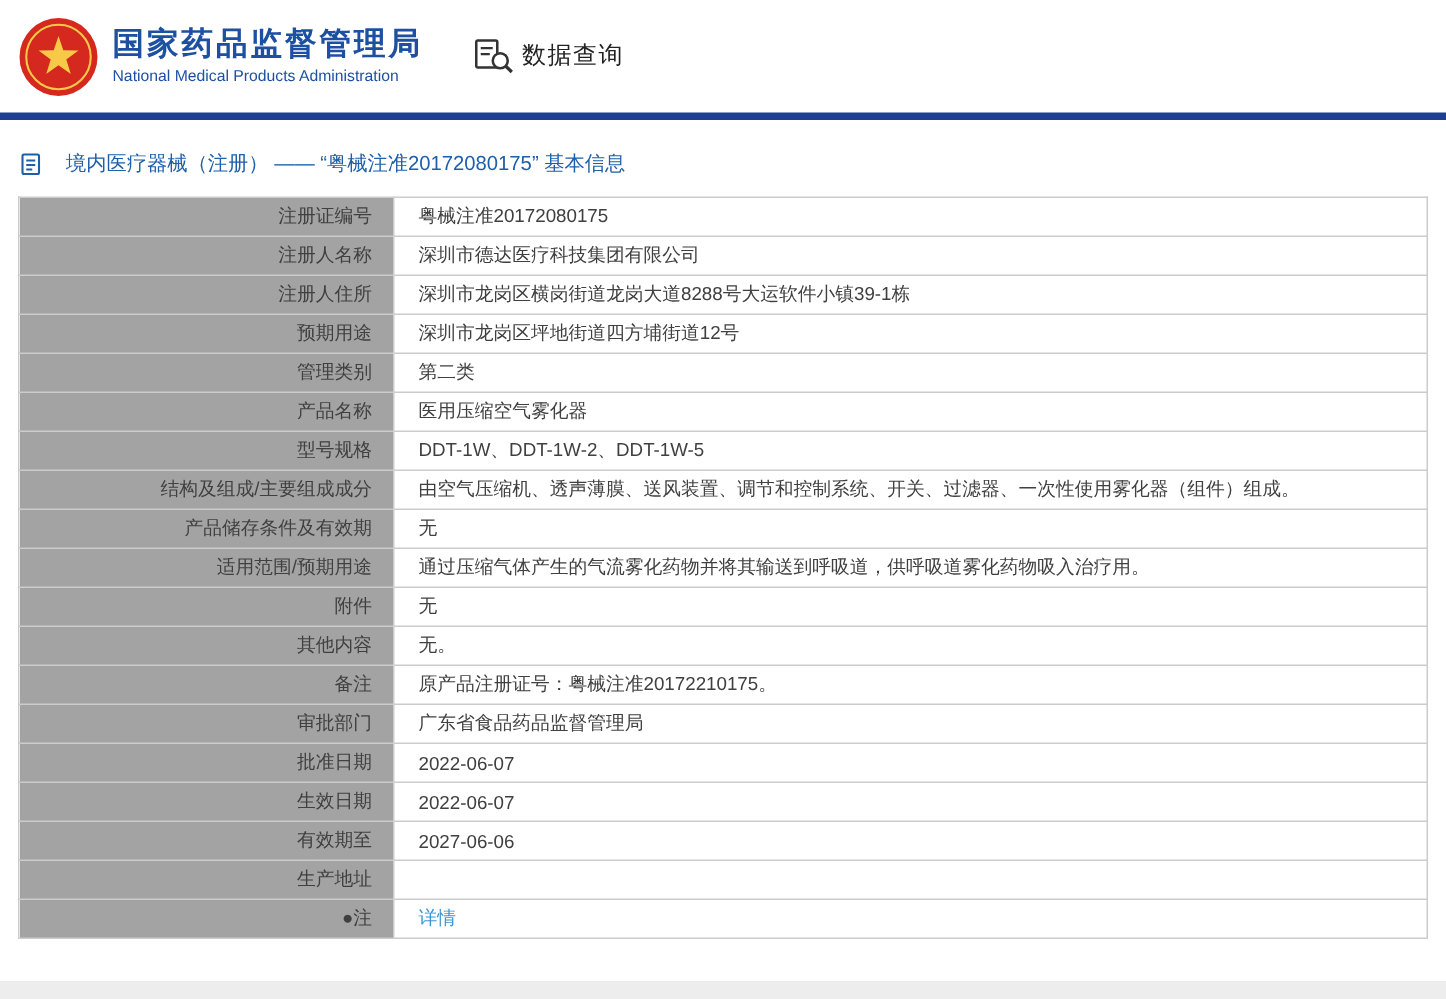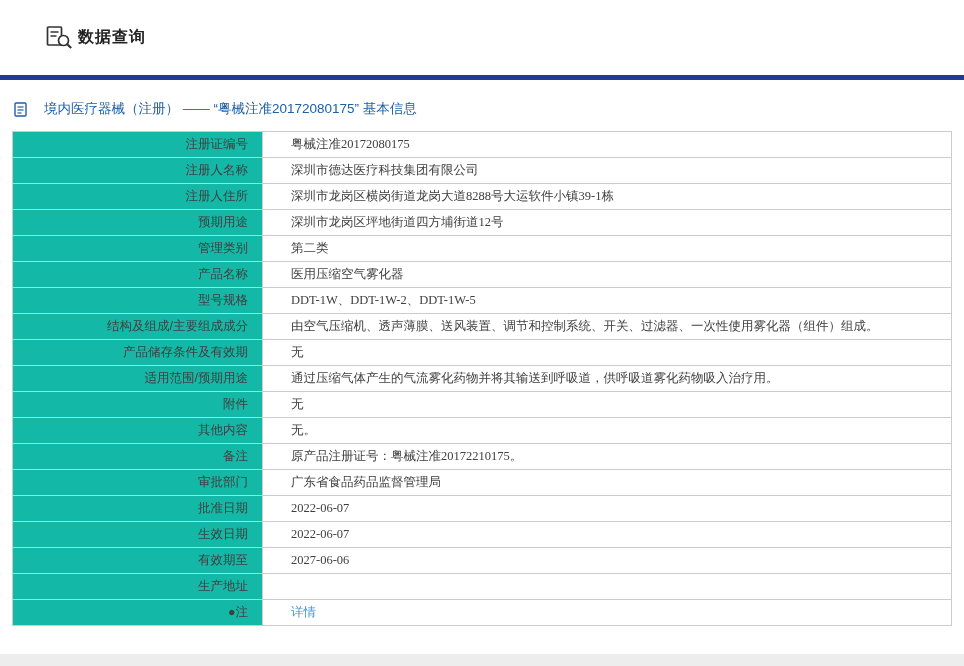--- a/index.html
+++ b/index.html
@@ -26,21 +26,21 @@
   .logo-text { display: flex; flex-direction: column; }
   .logo-text .cn {
     font-size: 21px; font-weight: bold; color: #1e50a2; letter-spacing: 2px;
     line-height: 1.15;
   }
   .logo-text .en { font-size: 10.5px; color: #1e50a2; margin-top: 3px; }
   .query {
     display: flex; align-items: center; gap: 5px;
     margin-left: 34px; cursor: pointer;
   }
-  .query .label { font-size: 16px; color: #222; font-weight: 700; letter-spacing: 1px; }
+  .query .label { font-size: 16px; color: #222; font-weight: 400; letter-spacing: 1px; }
   .topnav { margin-left: auto; display: flex; gap: 36px; }
   .nav-item {
     display: flex; flex-direction: column; align-items: center; gap: 4px;
     cursor: pointer; min-width: 40px;
   }
   .nav-item .txt { font-size: 12px; color: #333; white-space: nowrap; }
   
   .blue-bar { height: 5px; flex: 0 0 5px; background: #1c3f94; }
   
   .content { flex: 1 1 auto; padding: 20px 12px 0; background: #fff; }
@@ -52,33 +52,44 @@
     width: 100%; border-collapse: collapse; margin-top: 13px; table-layout: fixed;
   }
   table.info th, table.info td {
     border: 1px solid #cccccc;
     height: 26px;
     font-size: 12.5px; font-weight: normal; color: #404040;
     padding: 3px 0;
     vertical-align: middle;
     white-space: nowrap; overflow: hidden;
   }
-  table.info th { width: 250px; text-align: right; padding-right: 14px; background: #14b8a6; }
-  table.info td { text-align: left; padding-left: 28px; font-family: Liberation Serif, serif; }
+  table.info th { width: 250px; text-align: right; padding-right: 14px; background: #a3a3a3; }
+  table.info td { text-align: left; padding-left: 16px; }
   a.detail { color: #3b96d2; text-decoration: none; cursor: pointer; }
   
   .footer-strip { flex: 0 0 12px; background: #ededed; }
 </style>
 </head>
 <body>
 
 <div class="page">
 
   <div class="header">
 
+    <div class="logo">
+      <svg class="emblem" viewBox="0 0 54 54">
+        <circle cx="27" cy="27" r="26" fill="#d5281e"></circle>
+        <circle cx="27" cy="27" r="21.5" fill="none" stroke="#f7c948" stroke-width="1.4"></circle>
+        <polygon fill="#f7c948" points="27,13 30.2,22.5 40.3,22.7 32.2,28.7 35.2,38.3 27,32.5 18.8,38.3 21.8,28.7 13.7,22.7 23.8,22.5"></polygon>
+      </svg>
+      <div class="logo-text">
+        <span class="cn">国家药品监督管理局</span>
+        <span class="en">National Medical Products Administration</span>
+      </div>
+    </div>
 
     <div class="query">
       <svg width="27" height="25" viewBox="0 0 27 25">
         <rect x="1.5" y="2" width="14" height="18" fill="none" stroke="#333" stroke-width="1.7" rx="1"></rect>
         <line x1="4.5" y1="7" x2="12.5" y2="7" stroke="#333" stroke-width="1.5"></line>
         <line x1="4.5" y1="11" x2="10.5" y2="11" stroke="#333" stroke-width="1.5"></line>
         <circle cx="17.5" cy="15.5" r="5" fill="#fff" stroke="#333" stroke-width="1.7"></circle>
         <line x1="21.2" y1="19.2" x2="25.2" y2="23" stroke="#333" stroke-width="2.2"></line>
       </svg>
       <span class="label">数据查询</span>

